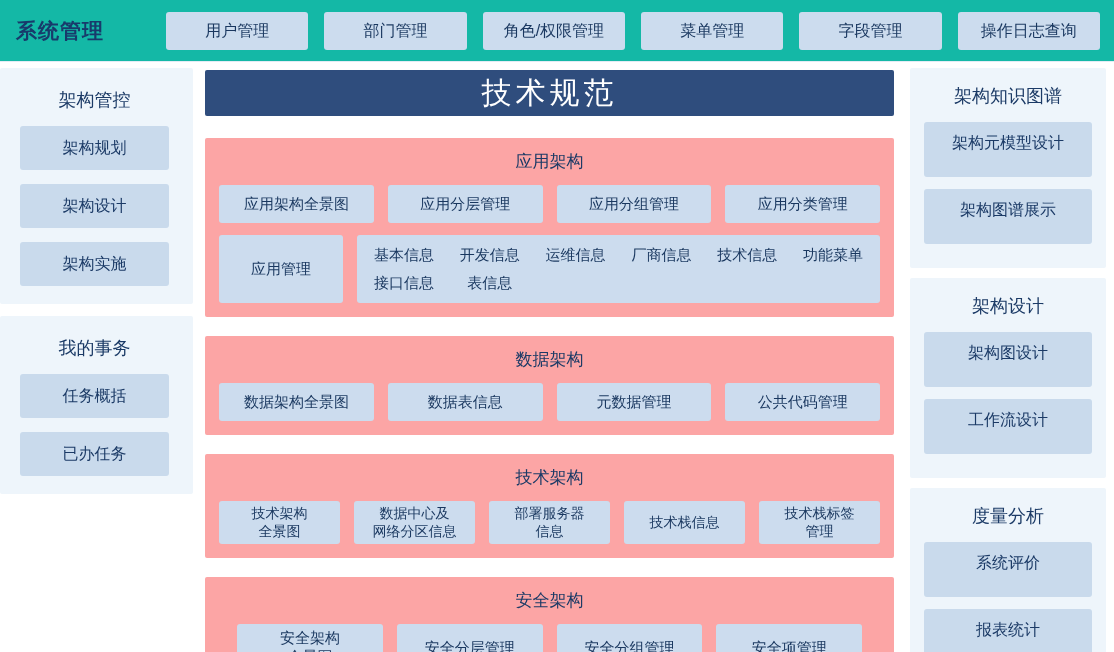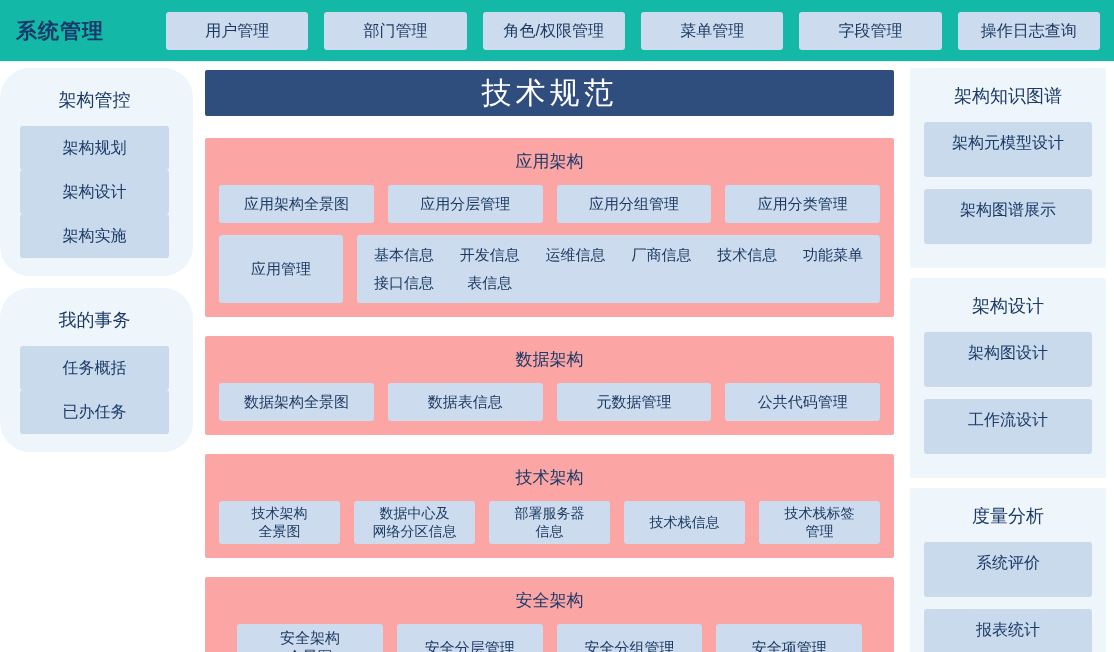--- a/index.html
+++ b/index.html
@@ -34,21 +34,21 @@
     font-size: 21px;
     font-weight: bold;
     color: #183a6b;
     width: 150px;
     flex: 0 0 150px;
     letter-spacing: 1px;
   }
   .topnav {
     display: flex;
     flex: 1;
-    justify-content: center;
+    justify-content: flex-end;
     gap: 16px;
   }
   .topnav-item {
     flex: 1;
     height: 38px;
     line-height: 38px;
     text-align: center;
     background: #ccdcee;
     color: #19375f;
     font-size: 16px;
@@ -89,37 +89,37 @@
   .side-panel {
     background: #eef5fb;
     border-radius: 2px;
     padding: 8px 18px 14px 18px;
     box-sizing: border-box;
     margin-bottom: 10px;
   }
   .side-panel.left {
     margin: 0 0 12px 0;
     padding: 10px 24px 16px 20px;
-    border-radius: 30px;
   }
   .side-title {
     text-align: center;
     font-size: 18px;
     color: #1b3a66;
     padding: 10px 0 14px 0;
     font-weight: normal;
   }
   .side-btn {
     background: #c9daec;
     color: #1b3a66;
     font-size: 16px;
     text-align: center;
     border-radius: 3px;
     height: 44px;
     line-height: 44px;
+    margin-bottom: 14px;
     cursor: pointer;
   }
   .side-btn:last-child { margin-bottom: 2px; }
 
   .side-panel.right {
     background: #eef5fb;
     padding: 6px 14px 12px 14px;
   }
   .side-panel.right .side-btn {
     background: #c9daec;

